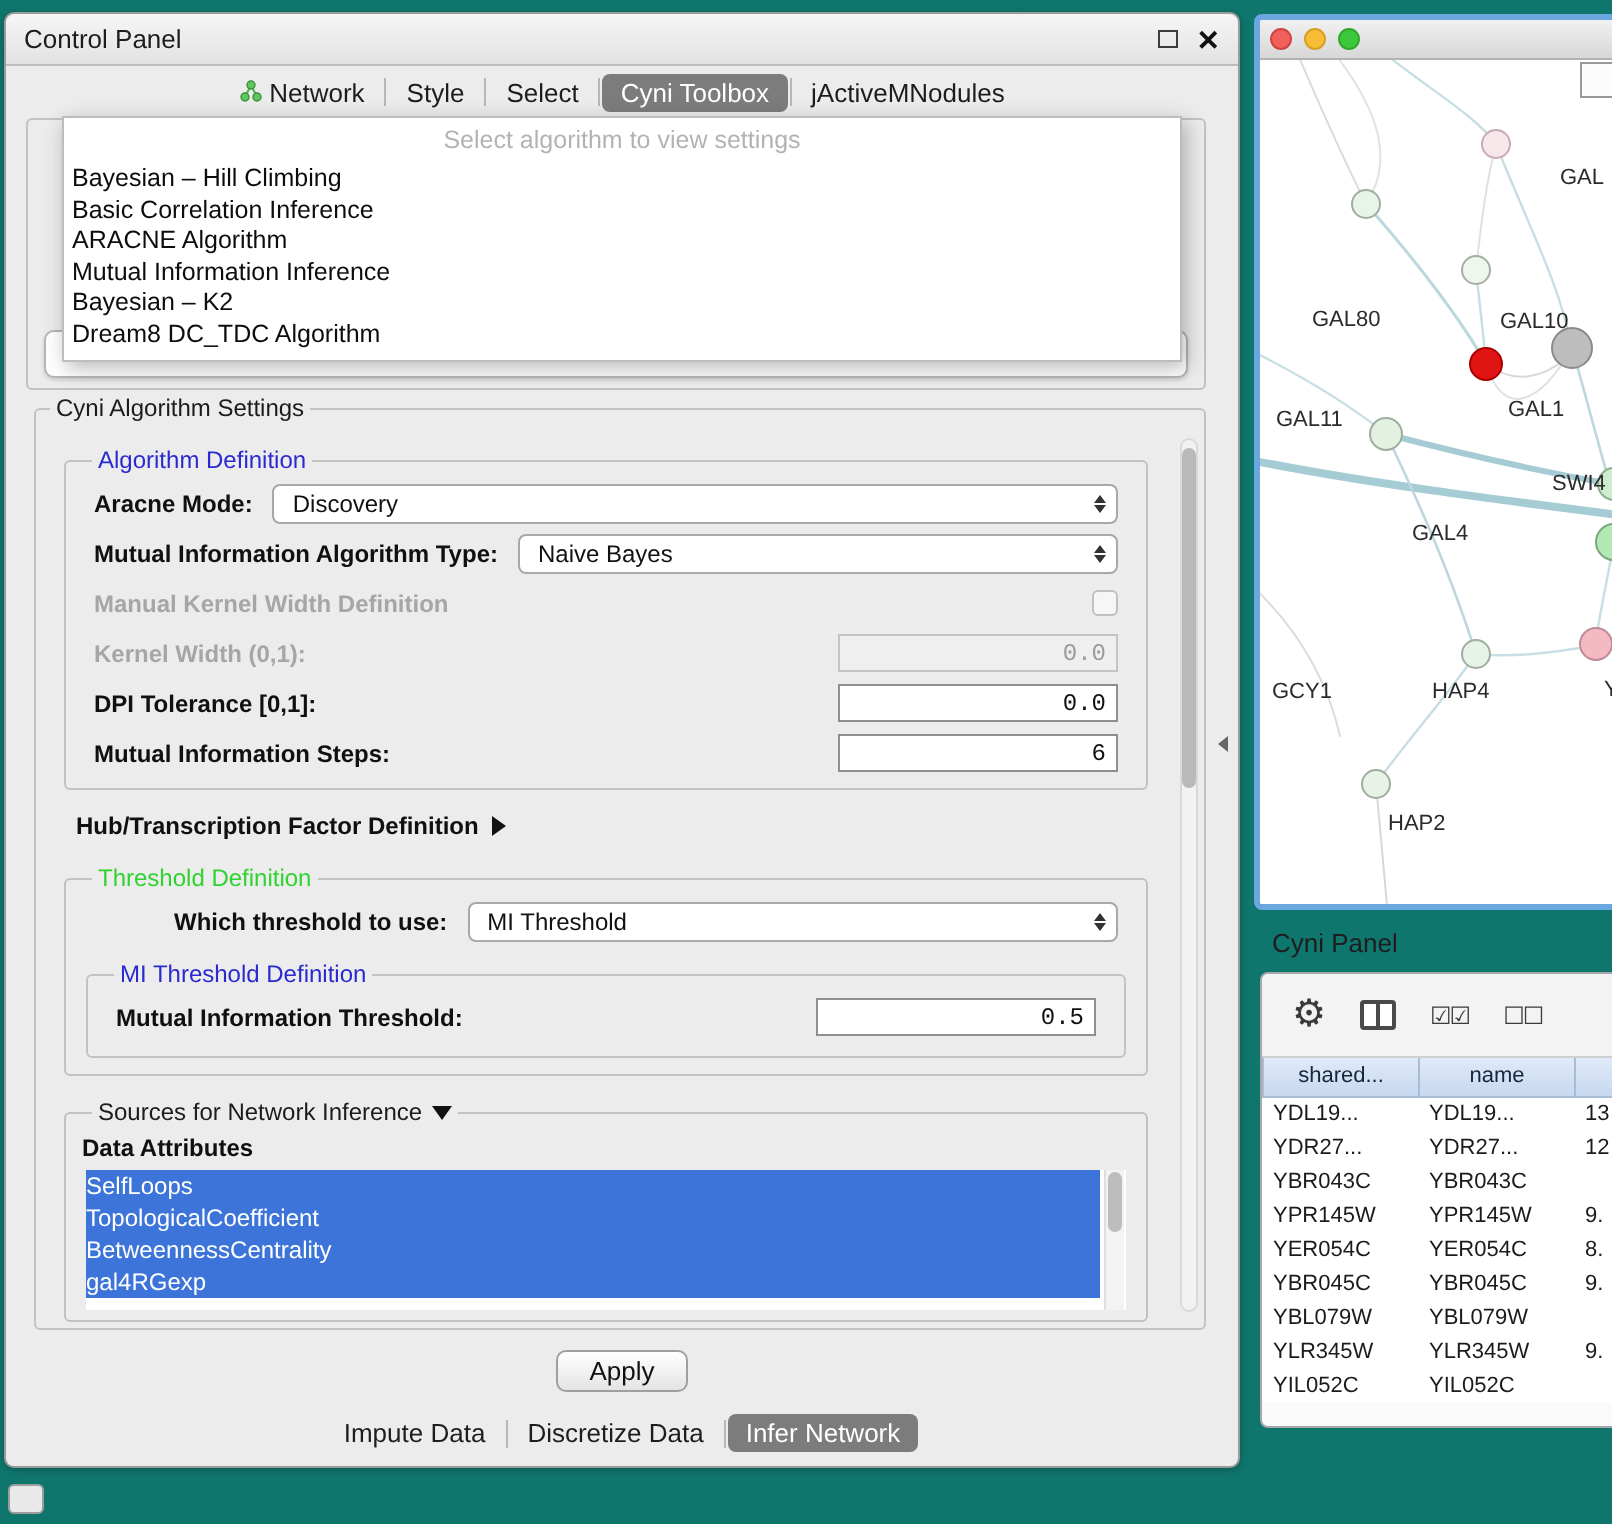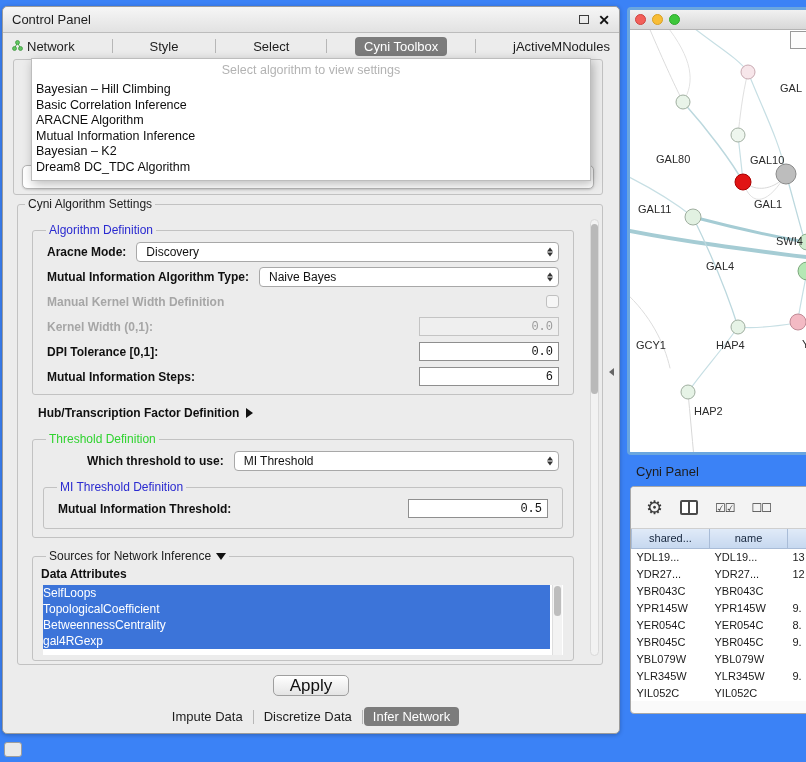--- a/index.html
+++ b/index.html
@@ -1,28 +1,28 @@
 <!DOCTYPE html>
 <html><head>
 <meta charset="utf-8">
 <style>
   *{box-sizing:border-box;margin:0;padding:0}
   body{font-family:"Liberation Sans",sans-serif;background:#e4e4e4}
-  .stage{position:relative;width:806px;height:762px;overflow:hidden;background:#3b82f6}
+  .stage{position:relative;width:806px;height:762px;overflow:hidden;background:#0f766e}
 
   
   .control-panel{position:absolute;left:2px;top:6px;width:618px;height:728px;background:#ececec;
     border:1px solid #9b9b9b;border-radius:5px;box-shadow:0 1px 4px rgba(0,0,0,.25)}
   .cp-titlebar{height:26px;display:flex;align-items:center;padding:0 9px;border-bottom:1px solid #bcbcbc;
     background:linear-gradient(#f6f6f6,#e2e2e2);border-radius:5px 5px 0 0;font-size:13px;color:#1d1d1d}
   .cp-title-icons{margin-left:auto;display:flex;gap:9px;align-items:center}
   .float-icon{width:10px;height:9px;border:1.5px solid #3c3c3c;background:transparent}
   .close-icon{font-size:14px;font-weight:bold;color:#101010;line-height:1}
 
-  .tab-row{height:26px;display:flex;align-items:center;justify-content:space-between;font-size:13px;color:#1d1d1d}
+  .tab-row{height:26px;display:flex;align-items:center;justify-content:center;font-size:13px;color:#1d1d1d}
   .tab{padding:2px 9px;border-radius:4px;display:flex;align-items:center;gap:4px;white-space:nowrap}
   .tab.selected{background:#7c7c7c;color:#fff}
   .tab-sep{width:1px;height:14px;background:#b7b7b7;margin:0 1px}
 
   
   .algo-fieldset{position:absolute;left:10px;right:16px;top:52px;height:136px;border:1px solid #c2c2c2;
     border-radius:3px;background:#ececec}
   .algo-combo{position:absolute;left:8px;right:8px;bottom:5px;height:24px;background:#fff;
     border:1px solid #b6b6b6;border-radius:5px;box-shadow:0 1px 2px rgba(0,0,0,.15)}
   .focus-ghost{position:absolute;right:14px;top:40px;width:42px;height:29px;border:3px solid #7fb0ea;
@@ -70,21 +70,21 @@
   .sources-fs{margin:11px 8px 0 12px;padding:2px 8px 0 8px;height:112px;overflow:hidden}
   .sources-legend{display:flex;align-items:center}
   .attr-label{font-size:12px;font-weight:bold;color:#101010;margin:2px 0 4px 0}
   .attr-list{position:relative;margin:0 2px;height:70px;background:#fff;overflow:hidden}
   .attr-item{height:16px;line-height:16px;font-size:12px;color:#fff;background:#3c74d9;padding:0 0;width:calc(100% - 13px)}
   .attr-scroll{position:absolute;right:1px;top:0;width:10px;height:100%;background:#f3f3f3;border-left:1px solid #dedede}
   .attr-scroll .thumb{position:absolute;top:2%;left:1px;right:1px;height:42%;background:#bdbdbd;border-radius:4px}
 
   .apply-row{position:absolute;left:0;right:0;top:668px;display:flex;justify-content:center}
   .apply-btn{height:21px;border:1px solid #9f9f9f;border-radius:5px;background:linear-gradient(#ffffff,#e4e4e4);
-    font-size:17px;color:#101010;padding:0 16px;font-family:"Liberation Sans",sans-serif}
+    font-size:13px;color:#101010;padding:0 16px;font-family:"Liberation Sans",sans-serif}
 
   .bottom-tab-row{position:absolute;left:0;right:0;top:700px;display:flex;justify-content:center;align-items:center;font-size:13px;color:#1d1d1d}
 
   
   .network-window{position:absolute;left:627px;top:7px;width:200px;height:448px;border:3px solid #6aa6df;
     border-radius:4px;background:#fff;overflow:hidden}
   .net-titlebar{height:20px;background:linear-gradient(#f1f1f1,#d7d7d7);border-bottom:1px solid #b3b3b3;
     display:flex;align-items:center;padding:0 5px;gap:6px}
   .tl{width:11px;height:11px;border-radius:50%}
   .tl.red{background:#f3605a;border:1px solid #ce4440}

